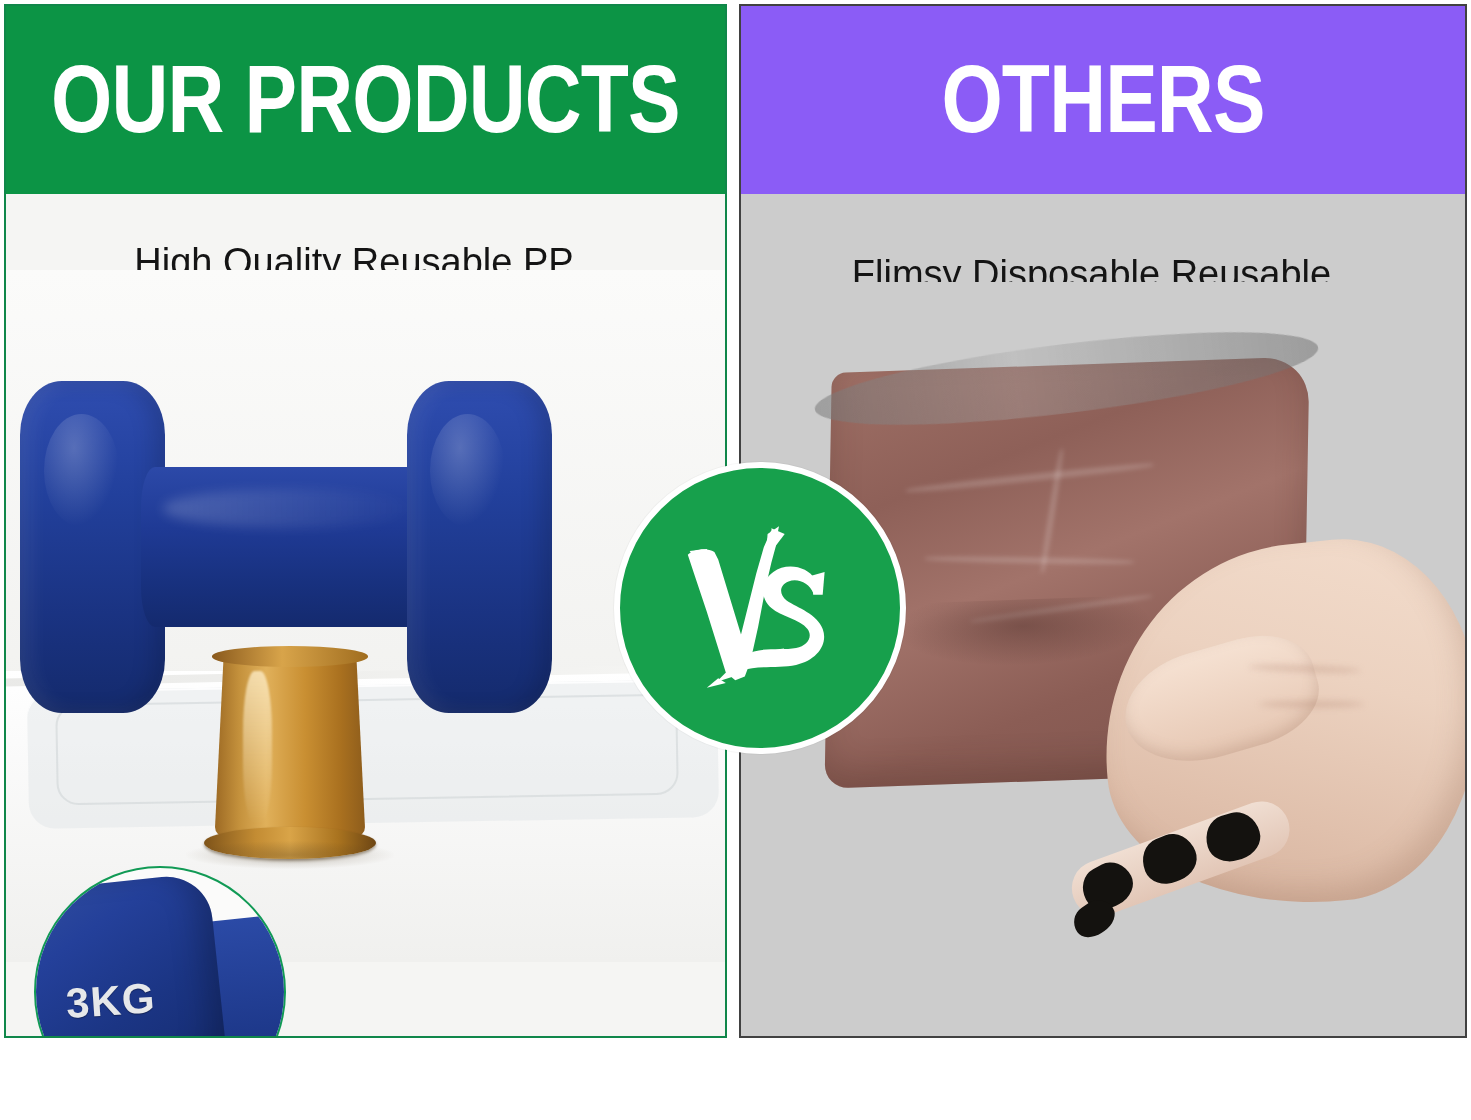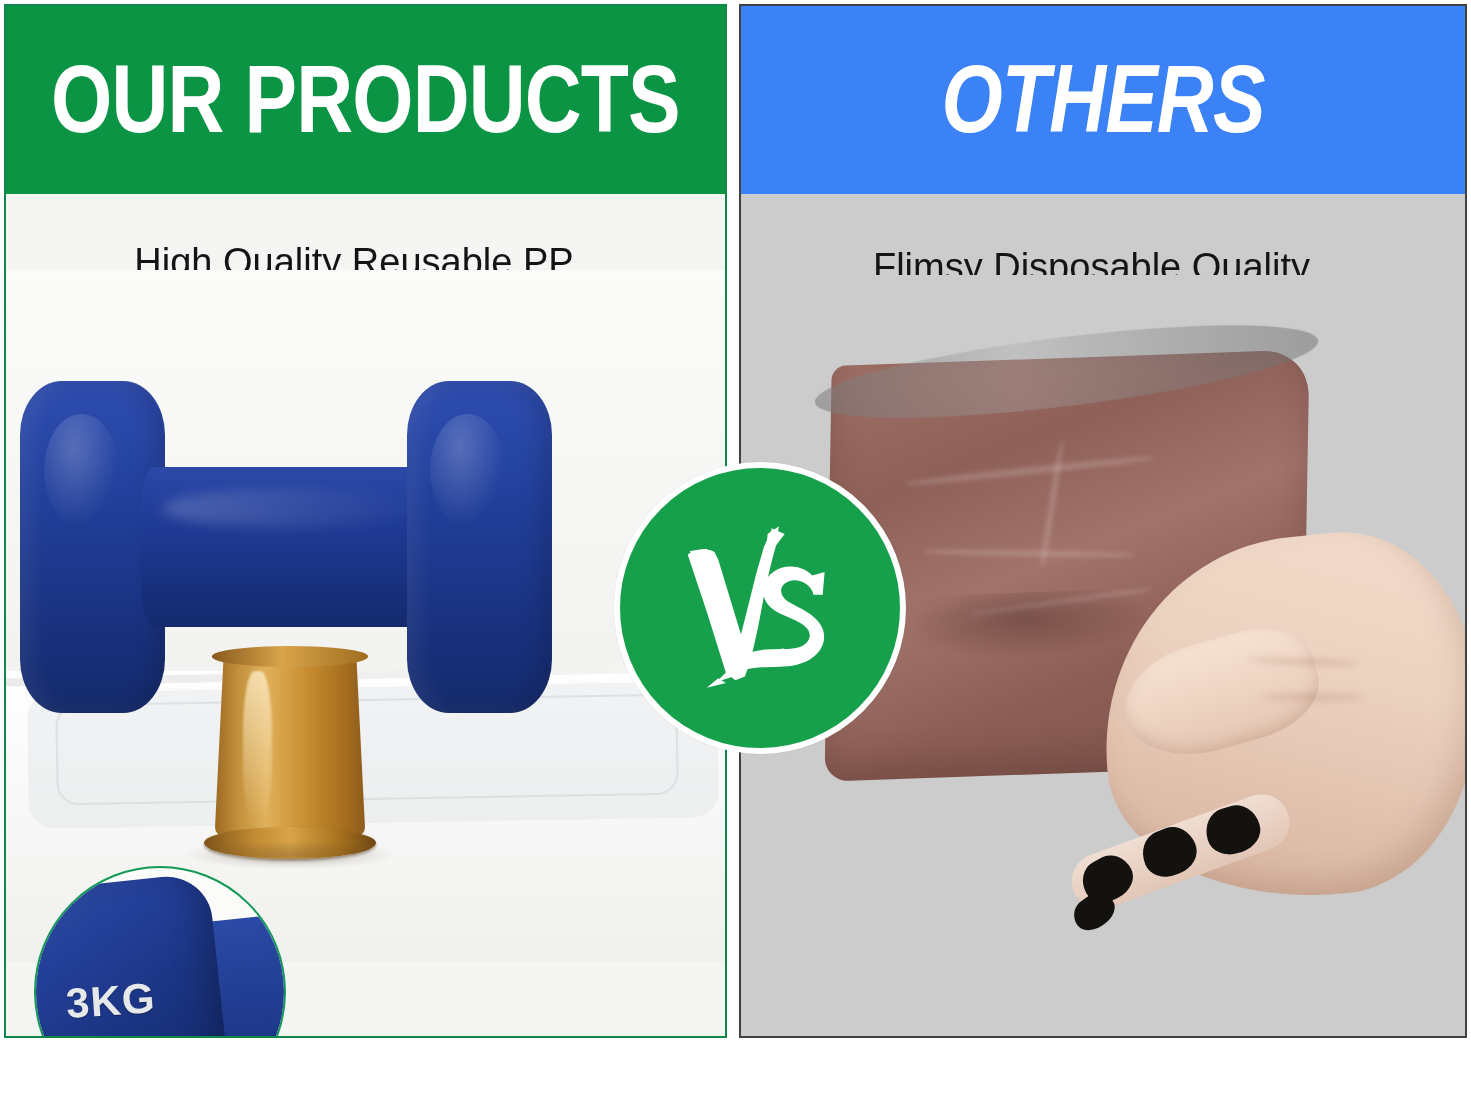--- a/index.html
+++ b/index.html
@@ -12,21 +12,21 @@
   .panel-left{width:735px;padding:4px 8px 6px 4px;}
   .panel-right{width:736px;padding:4px 4px 6px 4px;}
 
   .frame{position:relative;width:100%;height:100%;box-sizing:border-box;overflow:hidden;}
   .frame-left{border:2px solid #10874a;background:#f5f5f3;}
   .frame-right{border:2px solid #414141;background:#cccccc;}
 
   
   .hdr{position:relative;height:190px;display:flex;align-items:center;justify-content:center;box-sizing:border-box;}
   .hdr-left{background:#0c9445;margin:-2px -2px 0 -2px;}
-  .hdr-right{background:#3b82f6;margin:-2px -2px 5px -2px;font-style:italic;}
+  .hdr-right{background:#8b5cf6;margin:-2px -2px 12px -2px;}
   .hdr-title{
     color:#ffffff;
     font-family:"Liberation Sans",sans-serif;
     font-weight:700;
     font-size:96px;
     line-height:96px;
     letter-spacing:-1px;
     transform:scaleX(.82);
     transform-origin:center center;
     white-space:nowrap;
@@ -201,21 +201,21 @@
   </div>
 
   <div class="panel panel-right">
     <div class="frame frame-right">
 
       <div class="hdr hdr-right">
         <div class="hdr-title">OTHERS</div>
       </div>
 
       <div class="caption caption-right">
-        <div>Flimsy Disposable Quality</div>
+        <div>Flimsy Disposable Reusable</div>
       </div>
 
       <div class="stage">
         <div class="photo-right">
           <div class="bag">
             <div class="bag-fold f1"></div>
             <div class="bag-fold f2"></div>
             <div class="bag-fold f3"></div>
             <div class="bag-fold f4"></div>
             <div class="bag-dark"></div>

